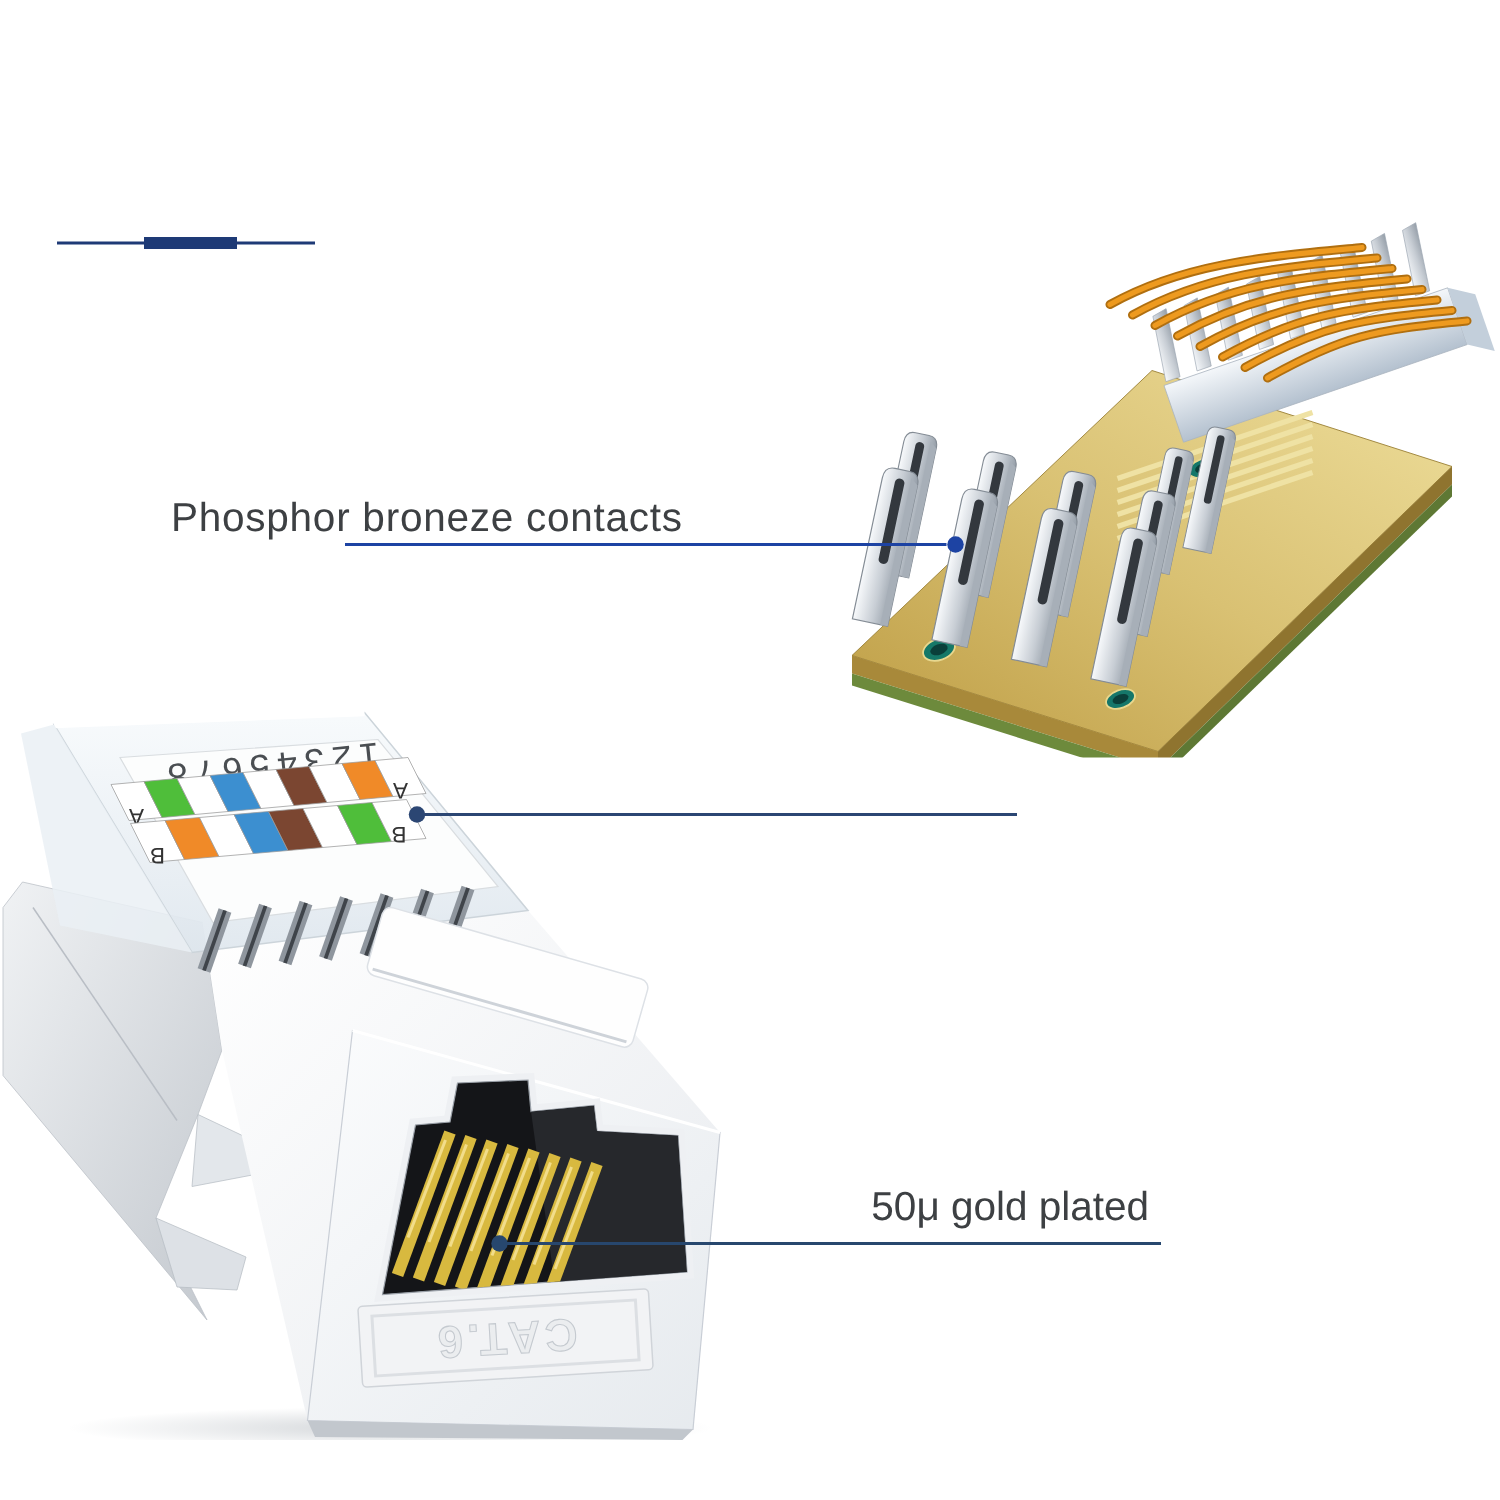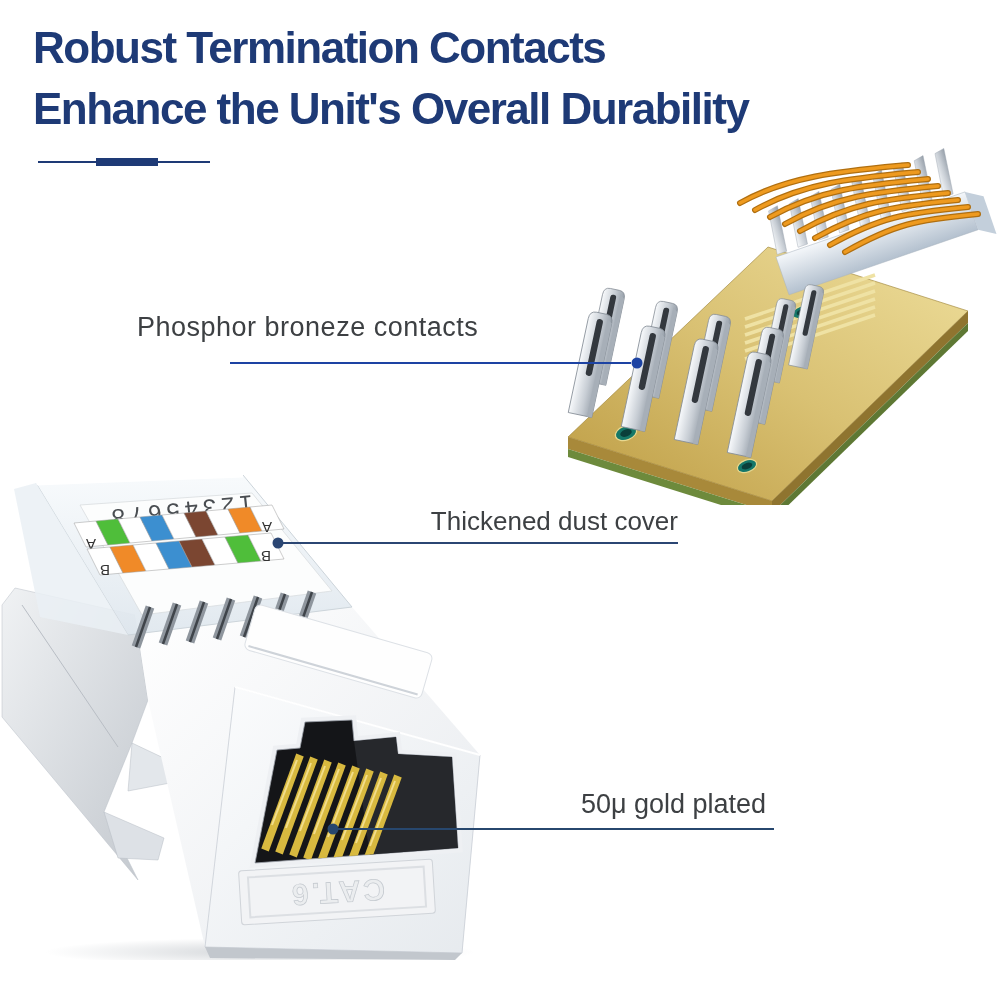--- a/index.html
+++ b/index.html
@@ -6,38 +6,34 @@
   body{width:1000px;height:1000px;background:#ffffff;font-family:"Liberation Sans",sans-serif;position:relative;overflow:hidden;}
   .stage{position:absolute;inset:0;width:1000px;height:1000px;}
 
   .title{position:absolute;left:33px;top:17px;color:#1e3a76;font-weight:bold;
          font-size:44px;line-height:61px;letter-spacing:-1.5px;white-space:nowrap;}
   .divider{position:absolute;left:38px;top:158px;width:172px;height:9px;}
   .divider .thin{position:absolute;top:3px;left:0;width:172px;height:2px;background:#1e3a76;}
   .divider .thick{position:absolute;top:0;left:58px;width:62px;height:8px;background:#1e3a76;}
 
   .callout-label{position:absolute;color:#3d4043;font-size:27px;white-space:nowrap;}
-  #lbl-phosphor{left:114px;top:312px;letter-spacing:0.5px;margin-left:23px;}
+  #lbl-phosphor{left:114px;top:330px;letter-spacing:0.5px;}
   #lbl-dust{left:420px;top:506px;width:258px;text-align:right;font-size:26px;}
   #lbl-gold{left:560px;top:789px;width:227px;text-align:center;}
 
   svg{position:absolute;display:block;}
   #jack-svg{left:0px;top:455px;}
   #module-svg{left:540px;top:145px;}
   #overlay-svg{left:0;top:0;pointer-events:none;}
 </style>
 </head>
 <body>
 
 <div class="stage">
 
-  <div class="title">
-    <div>Robust Termination Contacts</div>
-    <div>Enhance the Unit's Overall Durability</div>
-  </div>
 
   <div class="divider">
     <div class="thin"></div>
     <div class="thick"></div>
   </div>
 
   <svg id="module-svg" width="460" height="360" viewBox="0 0 460 360">
     <defs>
       <linearGradient id="gGold" x1="0" y1="1" x2="1" y2="0">
         <stop offset="0" stop-color="#bd9c43"></stop>
@@ -283,21 +279,20 @@
     <g transform="translate(337,437) rotate(-3.5)">
       <rect x="-97" y="-27" width="194" height="54" rx="3" fill="#f2f3f5" stroke="#d0d4d9" stroke-width="1"></rect>
       <rect x="-88" y="-20" width="176" height="40" fill="none" stroke="#dcdfe3" stroke-width="2"></rect>
       <text transform="rotate(180)" y="10" text-anchor="middle" font-size="30" font-weight="bold" letter-spacing="3" fill="#ebedef" stroke="#c4c9cf" stroke-width="0.7">CAT.6</text>
     </g>
 
     <polygon points="205,492 462,498 455,505 210,503" fill="#c2c7cd"></polygon>
   </svg>
 
   <div class="callout-label" id="lbl-phosphor">Phosphor broneze contacts</div>
-  <div class="callout-label" id="lbl-dust">Thickened dust cover</div>
   <div class="callout-label" id="lbl-gold">50μ gold plated</div>
 
   <svg id="overlay-svg" width="1000" height="1000" viewBox="0 0 1000 1000">
     <rect x="230" y="362" width="401" height="2" fill="#1d43a3"></rect>
     <circle cx="637" cy="363" r="5.5" fill="#1d43a3"></circle>
     <rect x="283" y="542" width="395" height="2" fill="#2b4673"></rect>
     <circle cx="278" cy="543" r="5.5" fill="#2b4673"></circle>
     <rect x="338" y="828" width="436" height="2" fill="#27476e"></rect>
     <circle cx="333" cy="829" r="5.5" fill="#27476e"></circle>
   </svg>

